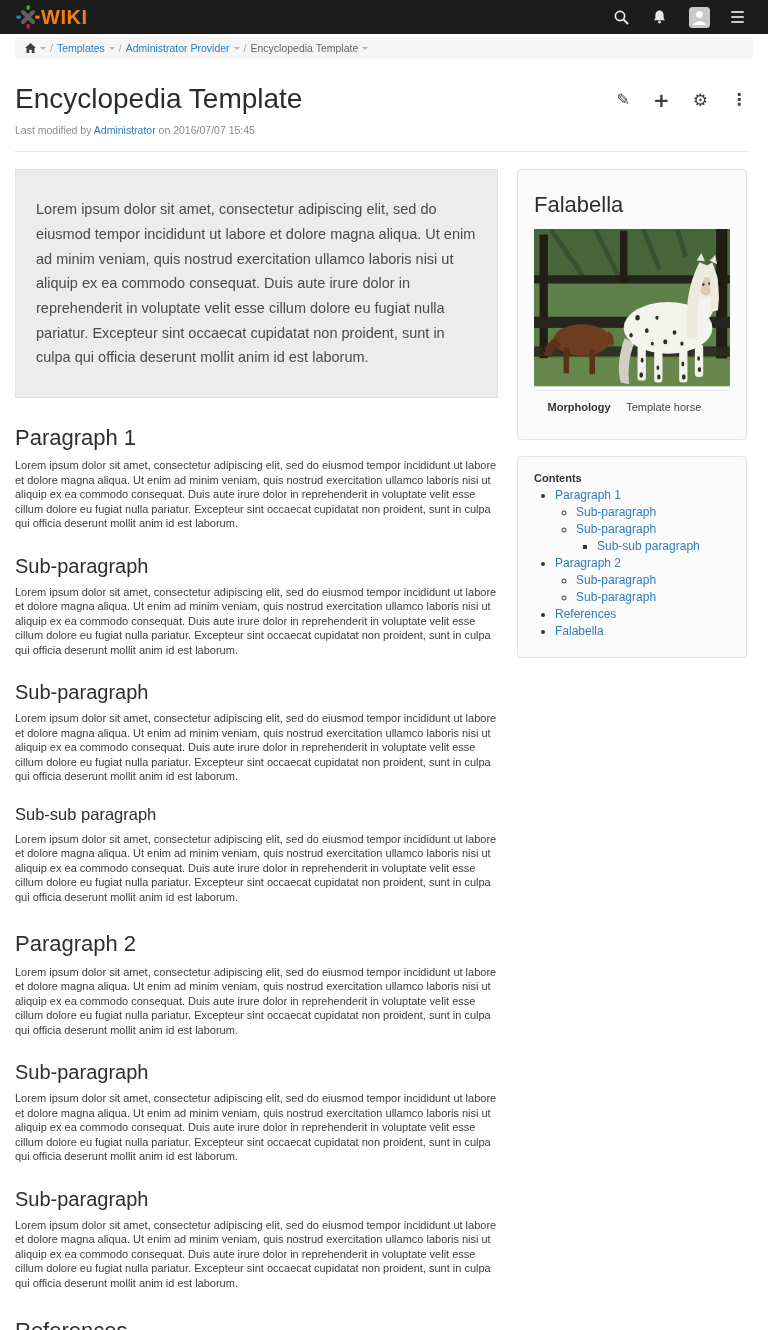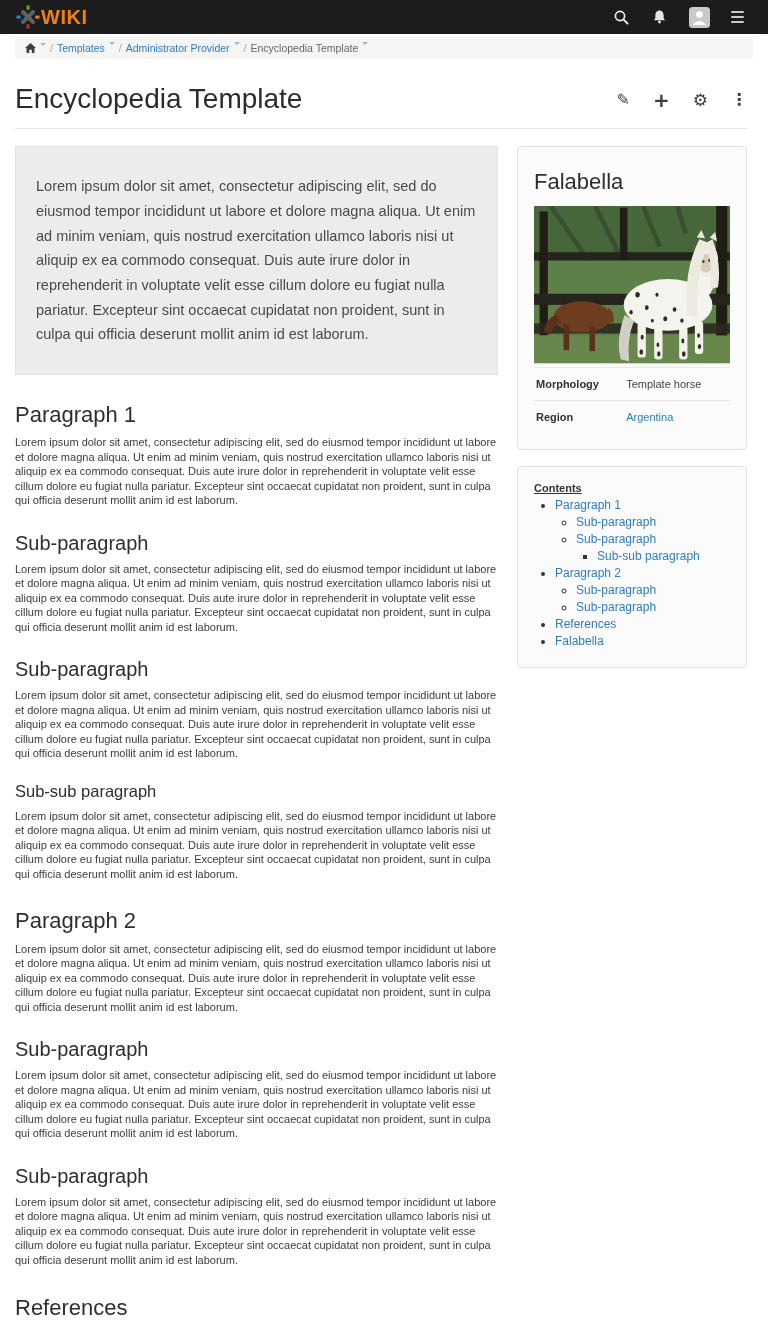--- a/index.html
+++ b/index.html
@@ -23,21 +23,21 @@
   .nav-btn { display:flex; align-items:center; justify-content:center; background:none; border:0; padding:0; cursor:pointer; }
   .hamburger { display:flex; flex-direction:column; gap:2.5px; }
   .hamburger i { display:block; width:13px; height:2.5px; background:#c9c9c9; border-radius:1px; }
 
   
   .breadcrumb-bar {
     margin:3px 15px 0 15px; background:#f5f5f5; border-radius:3px;
     padding:5px 10px; font-size:10.5px; color:#999;
     display:flex; align-items:center; gap:4px; height:22px;
   }
-  .crumb { display:inline-flex; align-items:flex-start; gap:3px; }
+  .crumb { display:inline-flex; align-items:center; gap:3px; }
   .crumb .current { color:#666; }
   .caret {
     display:inline-block; width:0; height:0; margin-left:1px;
     border-left:3px solid transparent; border-right:3px solid transparent;
     border-top:3.5px solid #b5b5b5; cursor:pointer;
   }
   .crumb-sep { color:#aaa; }
 
   
   .container { padding:0 21px 0 15px; }
@@ -62,24 +62,24 @@
   .body-p { font-size:11px; line-height:1.32; color:#3c3c3c; margin:7px 0 0; }
 
   .ext-icon { display:inline-block; vertical-align:-1px; margin-left:2px; }
 
   
   .panel { background:#fbfbfb; border:1px solid #e2e2e2; border-radius:4px; padding:13px 16px 16px; }
   .infobox-title { font-size:22px; font-weight:400; color:#2e2e2e; margin:9px 0 11px; }
   .photo { display:block; width:100%; border-radius:1px; }
   .info-table { width:100%; border-collapse:collapse; margin-top:3px; font-size:11px; }
   .info-table td { padding:10px 2px; border-top:1px solid #e7e7e7; vertical-align:top; }
-  .info-table td.lbl { font-weight:700; color:#333; width:46%; }
+  .info-table td.lbl { font-weight:700; color:#333; width:46%;text-align:center; }
   .info-table td.val { color:#444; }
 
-  .toc-title { font-weight:700; font-size:11px; color:#333; margin:2px 0 4px;text-decoration:underline; }
+  .toc-title { font-weight:700; font-size:11px; color:#333; margin:2px 0 4px; }
   .toc ul { margin:3px 0; padding-left:21px; font-size:12px; color:#333; }
   .toc > ul { list-style:disc; }
   .toc ul ul { list-style:circle; }
   .toc ul ul ul { list-style:square; }
   .toc li { margin:3px 0; }
 </style>
 </head>
 <body>
 
 <header class="navbar">
@@ -155,20 +155,25 @@
 <div class="container">
   <div class="title-row">
     <h1 class="page-title">Encyclopedia Template</h1>
     <div class="page-actions">
       <span class="action-glyph" style="font-size:16px;">✎</span>
       <span class="action-glyph" style="font-size:20px;font-weight:800;">+</span>
       <span class="action-glyph" style="font-size:17px;">⚙</span>
       <span class="action-glyph" style="font-size:16px;font-weight:700;">⋮</span>
     </div>
   </div>
+  <p class="modified">
+    <span>Last modified by</span>
+    <a>Administrator</a>
+    <span>on 2016/07/07 15:45</span>
+  </p>
   <hr class="rule">
 
   <div class="layout">
     <main>
       <div class="lead-box">
         <p>Lorem ipsum dolor sit amet, consectetur adipiscing elit, sed do eiusmod tempor incididunt ut labore et dolore magna aliqua. Ut enim ad minim veniam, quis nostrud exercitation ullamco laboris nisi ut aliquip ex ea commodo consequat. Duis aute irure dolor in reprehenderit in voluptate velit esse cillum dolore eu fugiat nulla pariatur. Excepteur sint occaecat cupidatat non proident, sunt in culpa qui officia deserunt mollit anim id est laborum.</p>
       </div>
 
       <section>
         <h2 class="sec-h2">Paragraph 1</h2>
@@ -266,24 +271,20 @@
                 <ellipse cx="135" cy="160" rx="1.8" ry="2.8"></ellipse>
             </g>
           </g>
         </svg>
         <table class="info-table">
           <tbody>
             <tr>
               <td class="lbl">Morphology</td>
               <td class="val">Template horse</td>
             </tr>
-            <tr>
-              <td class="lbl">Region</td>
-              <td class="val"><a>Argentina</a></td>
-            </tr>
           </tbody>
         </table>
       </div>
 
       <div class="panel toc">
         <div class="toc-title">Contents</div>
         <ul>
           <li><a>Paragraph 1</a>
             <ul>
               <li><a>Sub-paragraph</a></li>

